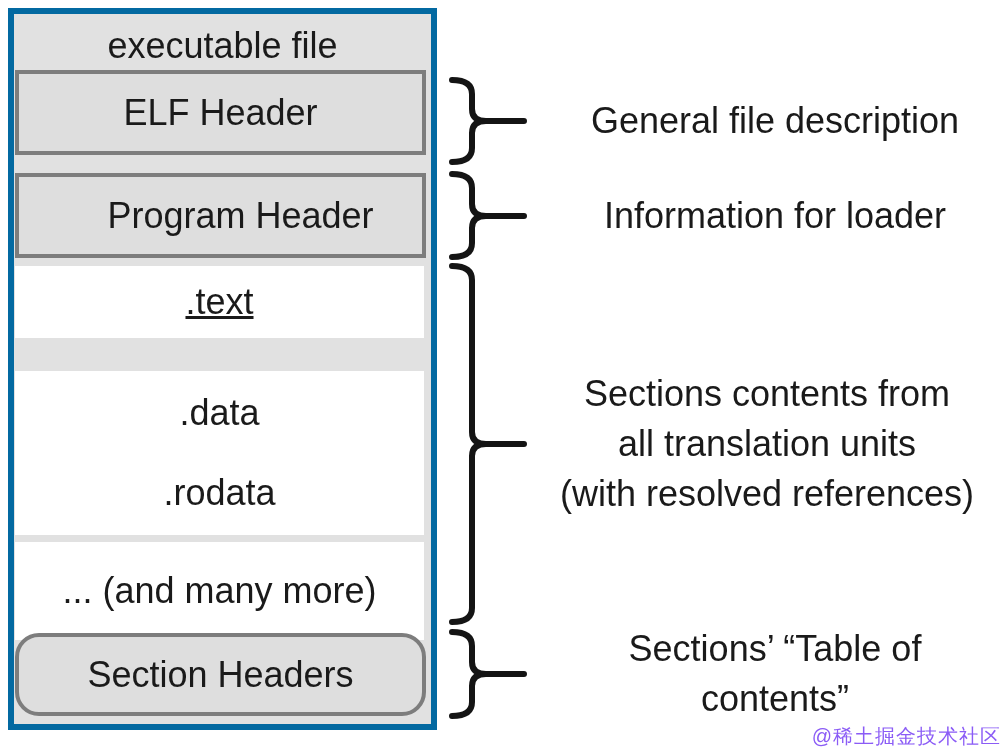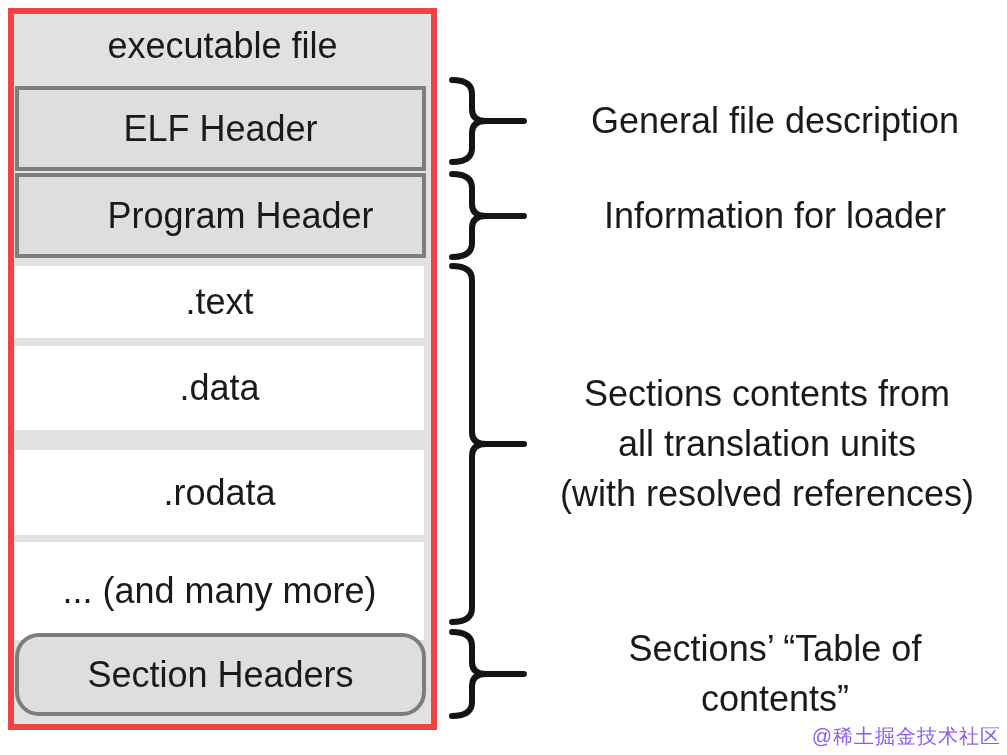--- a/index.html
+++ b/index.html
@@ -18,21 +18,21 @@
   }
 
   
   .outer-box {
     position: absolute;
     left: 8px;
     top: 8px;
     width: 429px;
     height: 722px;
     box-sizing: border-box;
-    border: 6px solid #ef4444;
+    border: 6px solid #0369a1;
     background: #e1e1e1;
   }
   .file-title {
     position: absolute;
     left: 0;
     top: 6px;
     width: 417px;
     height: 52px;
     display: flex;
     align-items: center;
@@ -51,24 +51,24 @@
     left: 1px;
     width: 411px;
     border: 4px solid #7d7d7d;
     background: #dedede;
   }
   .segment.section {
     left: 1px;
     width: 409px;
     background: #ffffff;
   }
-  .seg-elf      { top: 72px;  height: 85px; }
+  .seg-elf      { top: 56px;  height: 85px; }
   .seg-program  { top: 159px; height: 85px; padding-left: 40px; }
-  .seg-text     { top: 252px; height: 72px; }
-  .seg-data     { top: 332px; height: 84px; }
+  .seg-text     { top: 252px; height: 72px; text-decoration: underline; }
+  .seg-data     { top: 357px; height: 84px; }
   .seg-rodata   { top: 436px; height: 85px; }
   .seg-more     { top: 528px; height: 98px; }
   .seg-sheaders { top: 619px; height: 83px; border-radius: 24px; }
 
   
   .annotation {
     position: absolute;
     text-align: center;
     font-size: 36px;
     line-height: 50px;

